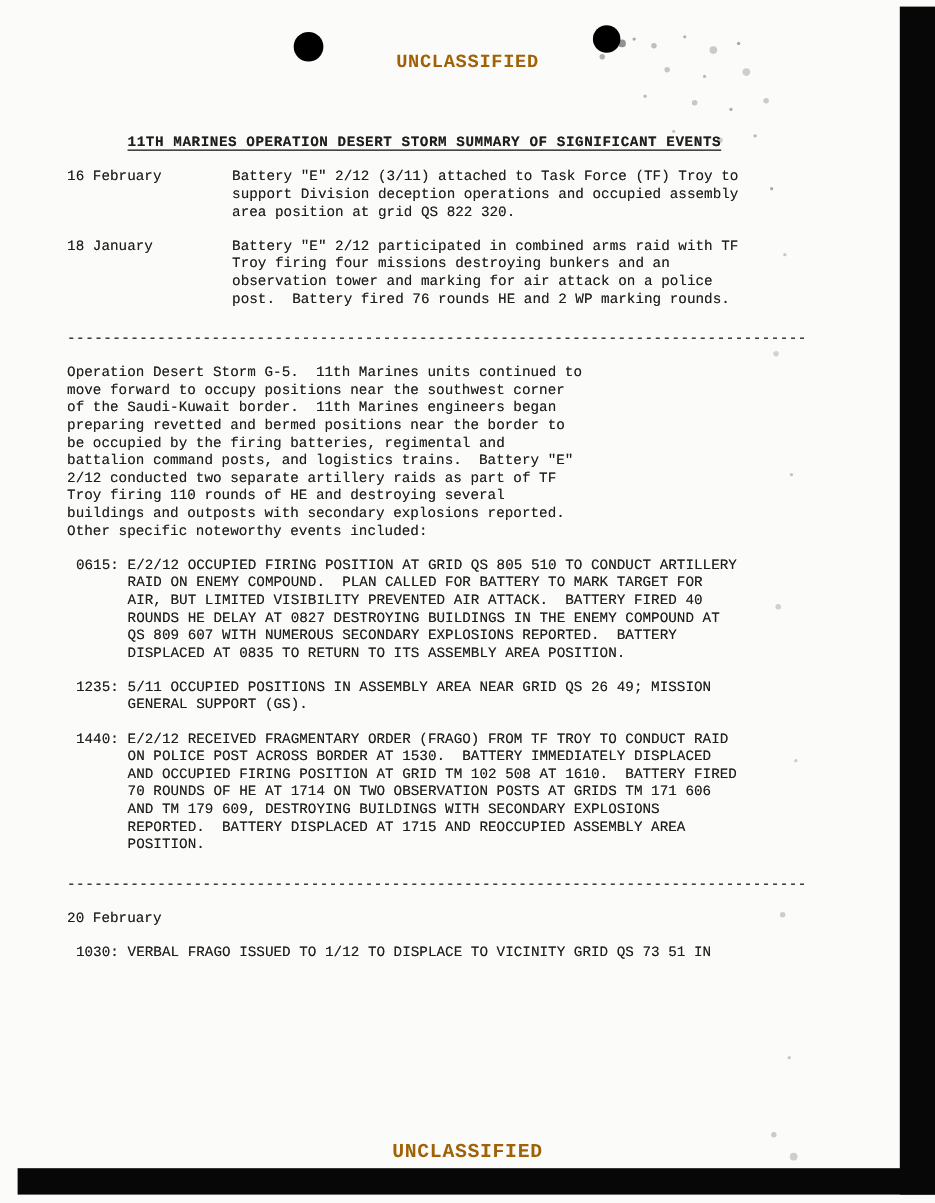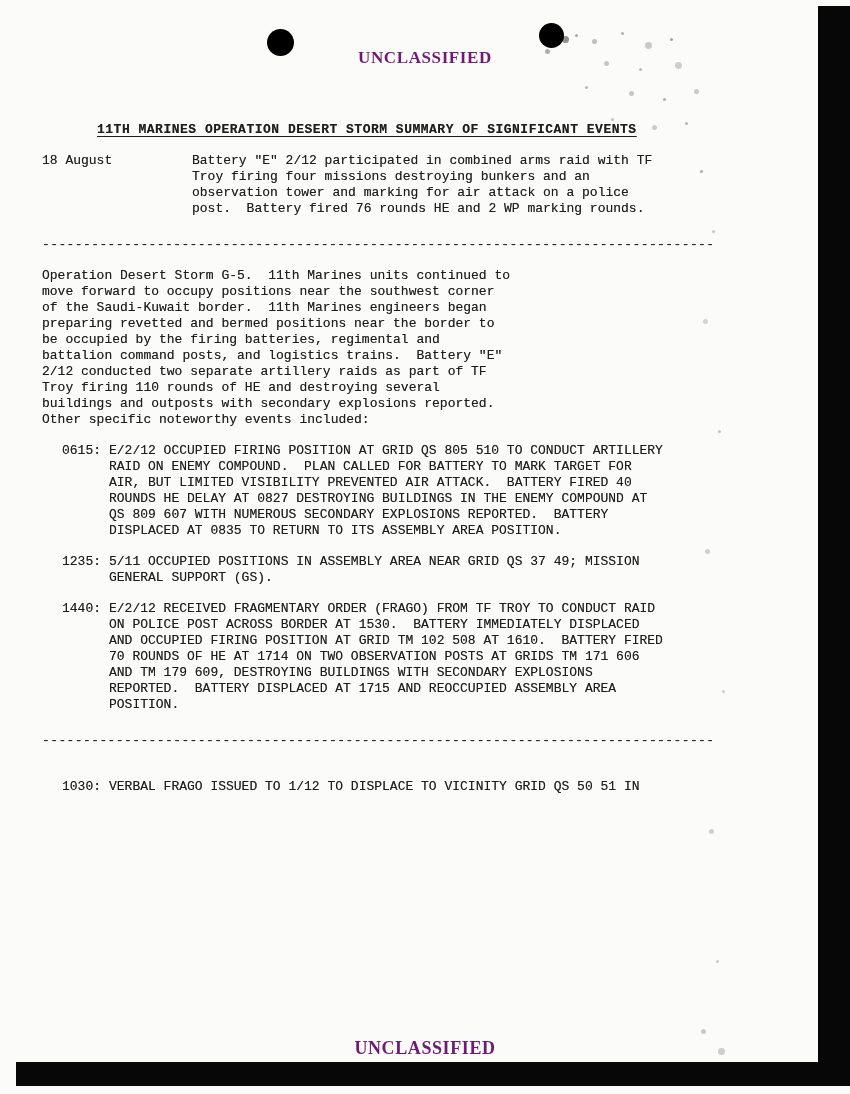--- a/index.html
+++ b/index.html
@@ -38,43 +38,43 @@
     78px 92px 0 1px rgba(80,80,80,.28),110px 88px 0 rgba(60,60,60,.35);}
   .noise-b{left:700px;top:170px;
     box-shadow:12px 60px 0 rgba(80,80,80,.3),4px 150px 0 1px rgba(90,90,90,.25),
     18px 260px 0 rgba(70,70,70,.3),6px 380px 0 1px rgba(80,80,80,.25),
     22px 520px 0 rgba(90,90,90,.3),10px 660px 0 1px rgba(70,70,70,.25),
     16px 790px 0 rgba(80,80,80,.3),2px 860px 0 1px rgba(90,90,90,.3),
     20px 880px 0 2px rgba(70,70,70,.25);}
   
   .stamp{
     position:absolute;left:0;width:850px;text-align:center;
-    font-family:Liberation Serif, serif;
-    font-weight:700;color:#701a75;letter-spacing:.6px;
+    font-family:Liberation Mono, monospace;
+    font-weight:700;color:#a16207;letter-spacing:.6px;
   }
   .stamp-top{top:48px;font-size:17px;}
   .stamp-bottom{top:1038px;font-size:18px;}
   
   .content{
-    position:absolute;left:42px;top:122px;width:700px;
+    position:absolute;left:61px;top:122px;width:700px;
     font-size:13px;line-height:16px;
     text-shadow:0 0 .5px rgba(20,20,20,.55);
   }
   .doc-title{
     margin:0 0 7px 55px;
     font-weight:700;
     text-decoration:underline;
     text-underline-offset:3px;
     letter-spacing:.5px;
     white-space:pre;
   }
   .entry{display:flex;margin-top:15px;}
   .entry .label{flex:none;white-space:pre;}
   .entry.date .label{width:150px;}
-  .entry.time{margin-left:20px;}
+  .entry.time{margin-left:8px;}
   .entry.time .label{width:47px;}
   .entry .text{margin:0;font:inherit;white-space:pre;text-shadow:inherit;}
   .separator{margin-top:20px;white-space:pre;letter-spacing:.4px;overflow:hidden;}
 </style>
 </head>
 <body>
 
 <div class="page">
   <div class="hole hole-1"></div>
   <div class="hole hole-2"></div>
@@ -82,21 +82,27 @@
   <div class="noise noise-b"></div>
   <div class="bar-right"></div>
   <div class="bar-bottom"></div>
 
   <div class="stamp stamp-top">UNCLASSIFIED</div>
 
   <div class="content">
     <div class="doc-title">11TH MARINES OPERATION DESERT STORM SUMMARY OF SIGNIFICANT EVENTS</div>
     <div id="entries">
         <div class="entry date">
-          <div class="label">18 August</div>
+          <div class="label">16 February</div>
+          <pre class="text">Battery "E" 2/12 (3/11) attached to Task Force (TF) Troy to
+support Division deception operations and occupied assembly
+area position at grid QS 822 320.</pre>
+        </div>
+        <div class="entry date">
+          <div class="label">18 January</div>
           <pre class="text">Battery "E" 2/12 participated in combined arms raid with TF
 Troy firing four missions destroying bunkers and an
 observation tower and marking for air attack on a police
 post.  Battery fired 76 rounds HE and 2 WP marking rounds.</pre>
         </div>
         <div class="separator">----------------------------------------------------------------------------------</div>
         <div class="entry date">
           <pre class="text">Operation Desert Storm G-5.  11th Marines units continued to
 move forward to occupy positions near the southwest corner
 of the Saudi-Kuwait border.  11th Marines engineers began
@@ -112,37 +118,38 @@
           <div class="label">0615:</div>
           <pre class="text">E/2/12 OCCUPIED FIRING POSITION AT GRID QS 805 510 TO CONDUCT ARTILLERY
 RAID ON ENEMY COMPOUND.  PLAN CALLED FOR BATTERY TO MARK TARGET FOR
 AIR, BUT LIMITED VISIBILITY PREVENTED AIR ATTACK.  BATTERY FIRED 40
 ROUNDS HE DELAY AT 0827 DESTROYING BUILDINGS IN THE ENEMY COMPOUND AT
 QS 809 607 WITH NUMEROUS SECONDARY EXPLOSIONS REPORTED.  BATTERY
 DISPLACED AT 0835 TO RETURN TO ITS ASSEMBLY AREA POSITION.</pre>
         </div>
         <div class="entry time">
           <div class="label">1235:</div>
-          <pre class="text">5/11 OCCUPIED POSITIONS IN ASSEMBLY AREA NEAR GRID QS 37 49; MISSION
+          <pre class="text">5/11 OCCUPIED POSITIONS IN ASSEMBLY AREA NEAR GRID QS 26 49; MISSION
 GENERAL SUPPORT (GS).</pre>
         </div>
         <div class="entry time">
           <div class="label">1440:</div>
           <pre class="text">E/2/12 RECEIVED FRAGMENTARY ORDER (FRAGO) FROM TF TROY TO CONDUCT RAID
 ON POLICE POST ACROSS BORDER AT 1530.  BATTERY IMMEDIATELY DISPLACED
 AND OCCUPIED FIRING POSITION AT GRID TM 102 508 AT 1610.  BATTERY FIRED
 70 ROUNDS OF HE AT 1714 ON TWO OBSERVATION POSTS AT GRIDS TM 171 606
 AND TM 179 609, DESTROYING BUILDINGS WITH SECONDARY EXPLOSIONS
 REPORTED.  BATTERY DISPLACED AT 1715 AND REOCCUPIED ASSEMBLY AREA
 POSITION.</pre>
         </div>
         <div class="separator">----------------------------------------------------------------------------------</div>
         <div class="entry date">
+          <div class="label">20 February</div>
         </div>
         <div class="entry time">
           <div class="label">1030:</div>
-          <pre class="text">VERBAL FRAGO ISSUED TO 1/12 TO DISPLACE TO VICINITY GRID QS 50 51 IN</pre>
+          <pre class="text">VERBAL FRAGO ISSUED TO 1/12 TO DISPLACE TO VICINITY GRID QS 73 51 IN</pre>
         </div>
       </div>
   </div>
 
   <div class="stamp stamp-bottom">UNCLASSIFIED</div>
 </div>
 
 </body></html>

